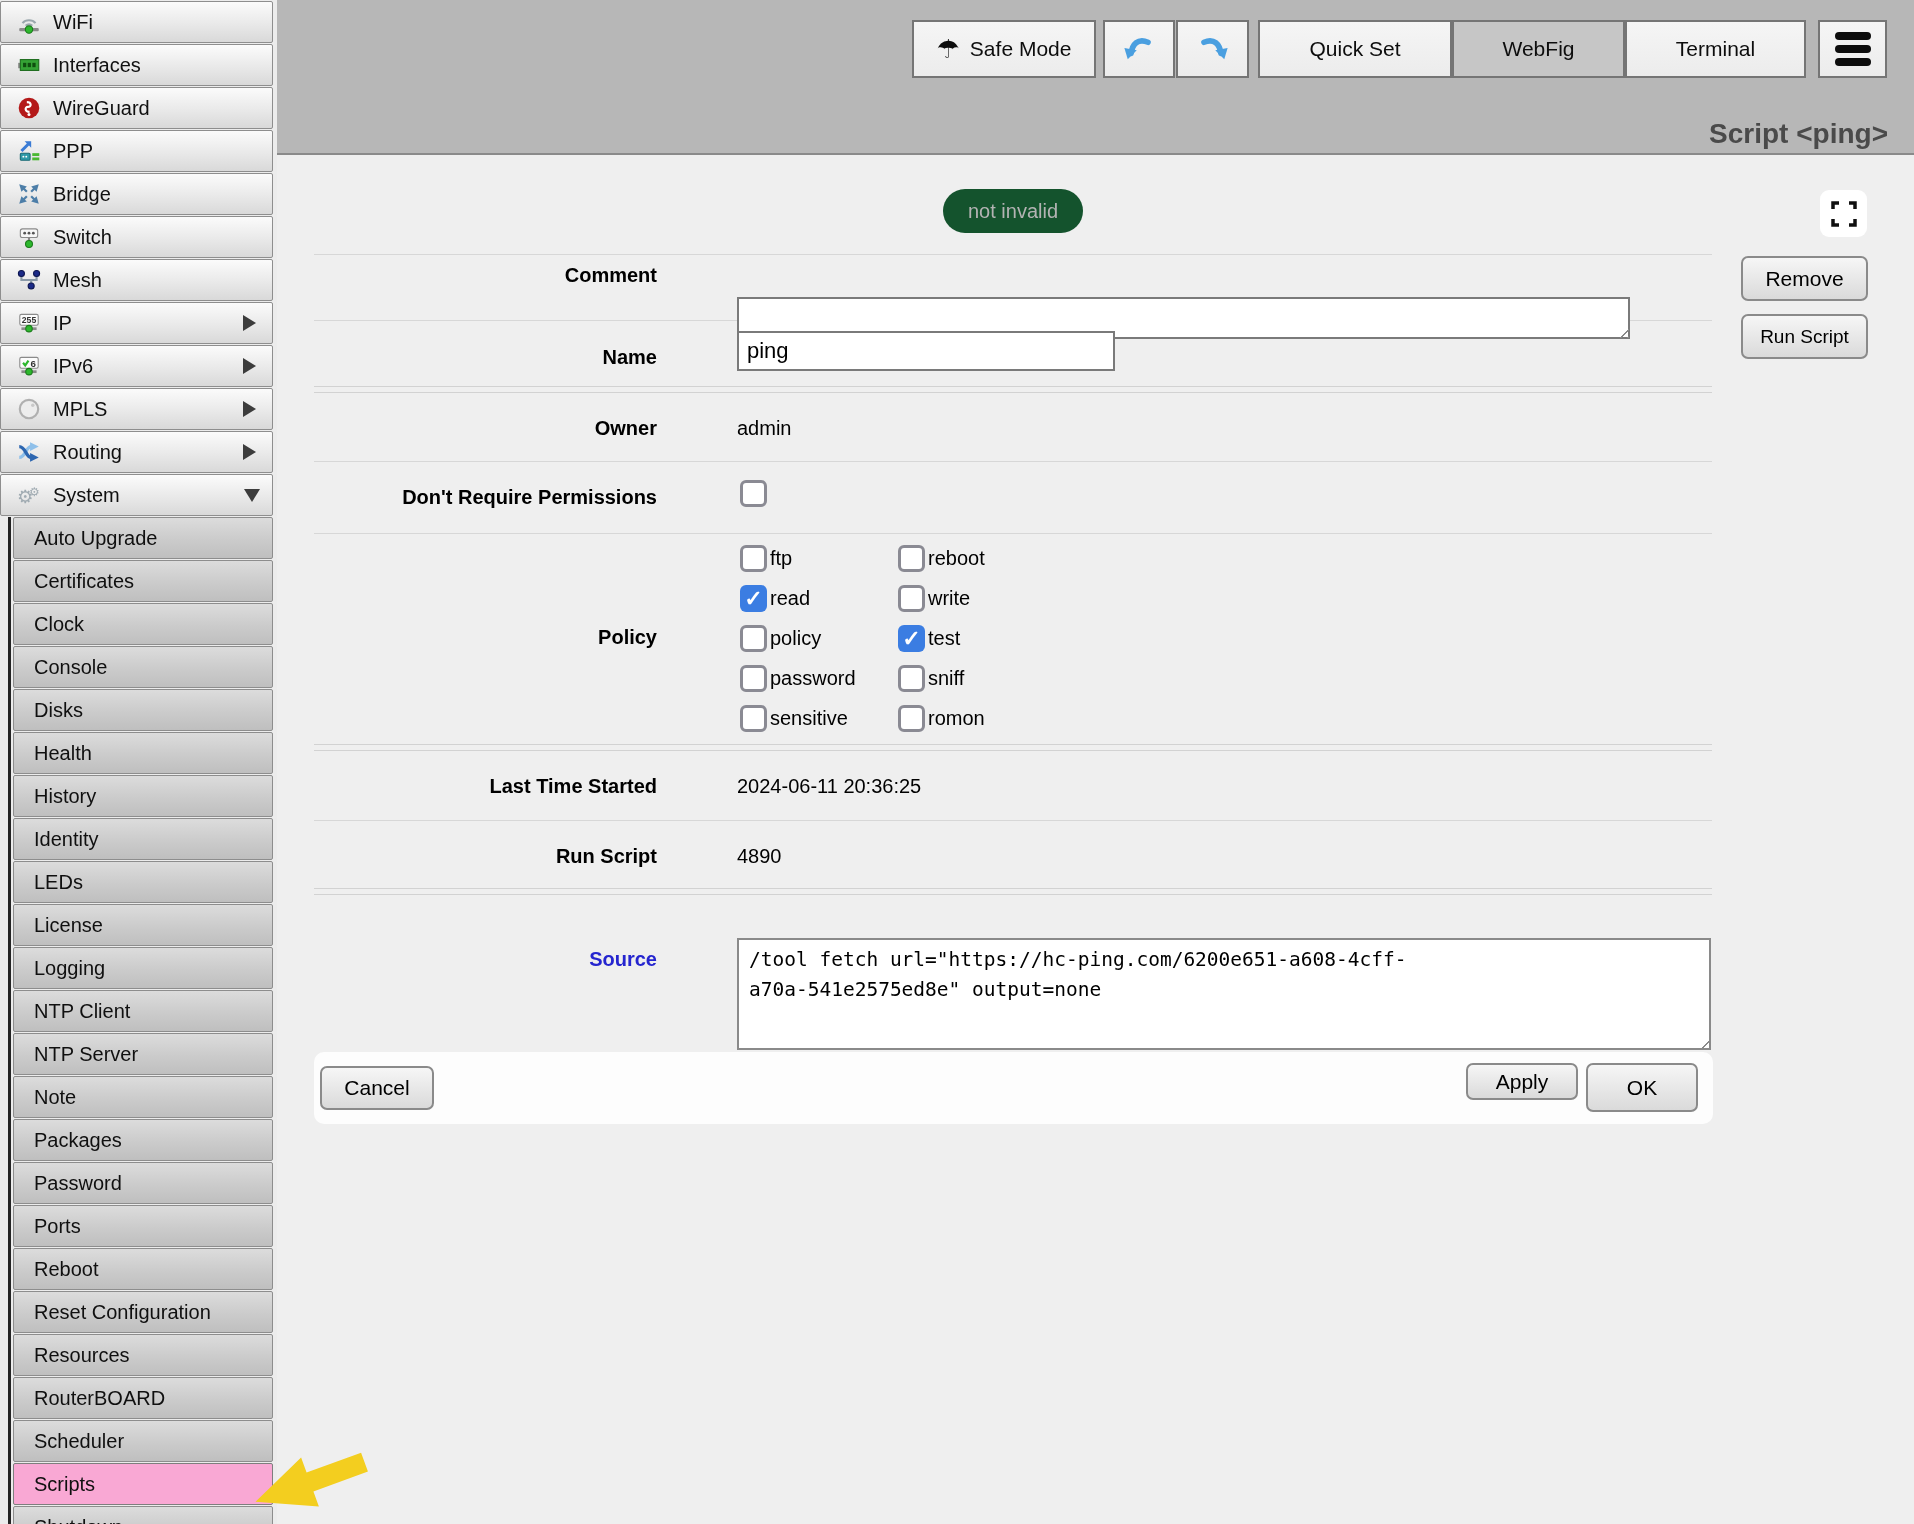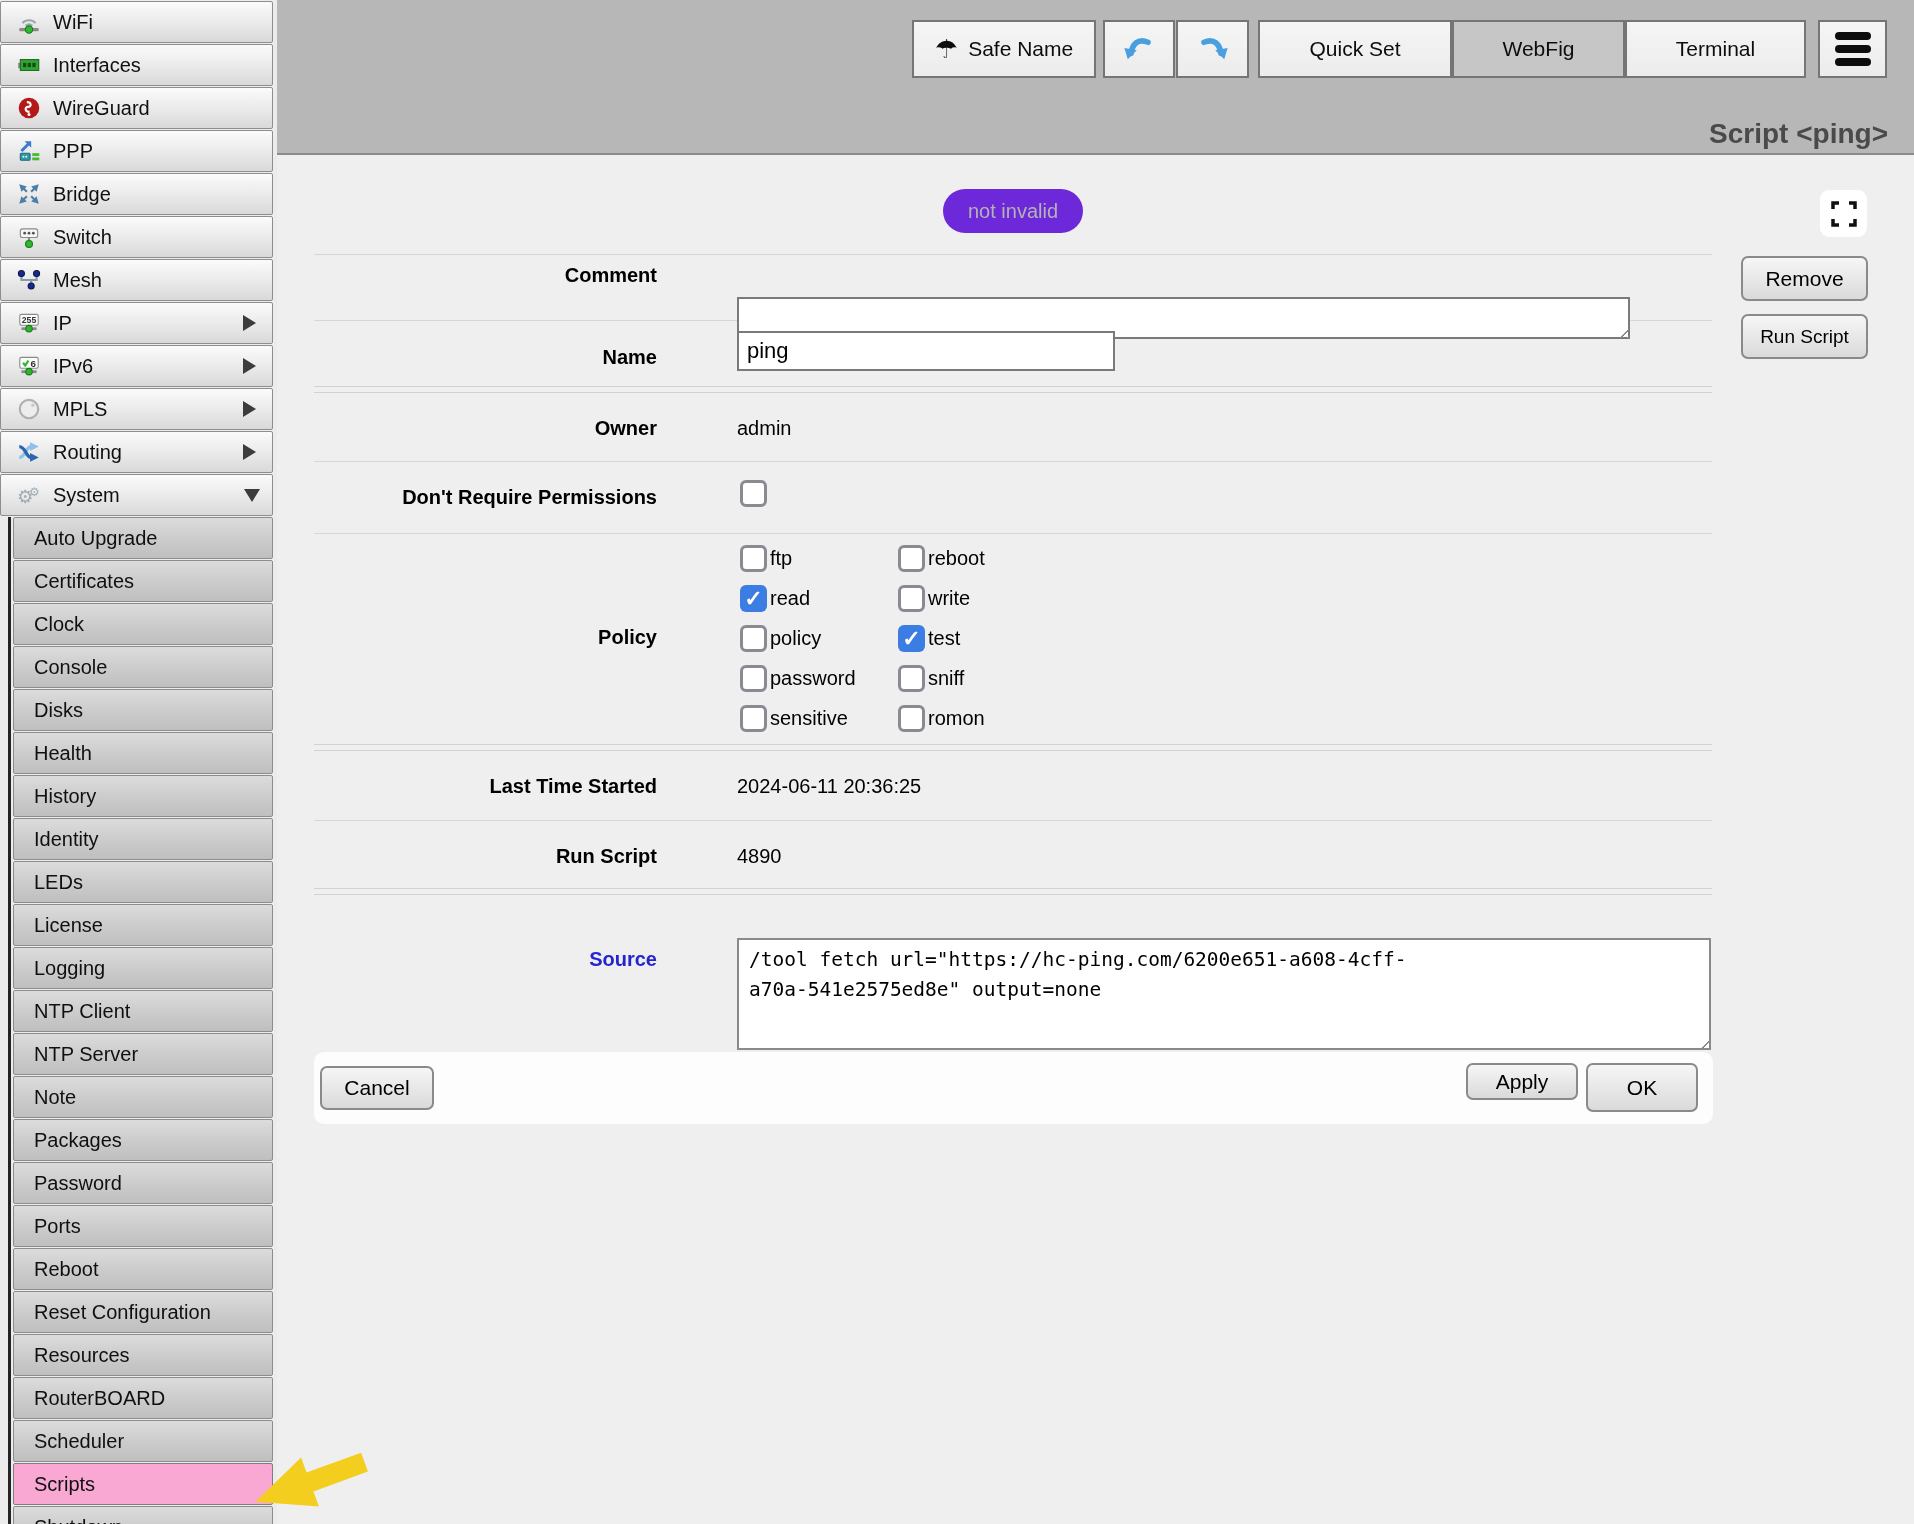--- a/index.html
+++ b/index.html
@@ -50,21 +50,21 @@
   #page-title{
     position:absolute;right:26px;top:118px;font-size:28px;font-weight:bold;color:#4a4a4a;text-align:center;
   }
   .umbrella{font-size:26px;margin-right:10px;line-height:1;}
   .arrow-svg{width:36px;height:36px;}
   #hamburger{flex-direction:column;gap:5px;}
   #hamburger span{display:block;width:36px;height:8px;background:#0d0d0d;border-radius:4px;}
   
   .pill{
     position:absolute;left:943px;top:189px;width:140px;height:44px;border-radius:22px;
-    background:#6d28d9;color:#b3b3b3;font-size:20px;display:flex;align-items:center;justify-content:center;
+    background:#14532d;color:#b3b3b3;font-size:20px;display:flex;align-items:center;justify-content:center;
   }
   #fullscreen-btn{
     position:absolute;left:1820px;top:190px;width:47px;height:47px;border-radius:9px;
     background:#ffffff;display:flex;align-items:center;justify-content:center;cursor:pointer;
   }
   .sep{position:absolute;left:314px;width:1398px;height:1px;background:#d7d7d7;}
   .sep.double{height:5px;background:transparent;border-top:1px solid #d2d2d2;border-bottom:1px solid #d2d2d2;}
   .flabel{
     position:absolute;left:314px;width:343px;text-align:right;
     font-size:20px;font-weight:bold;color:#000;white-space:nowrap;
@@ -337,21 +337,21 @@
       </div>
       <div class="sub-item">
         <span>Shutdown</span>
       </div>
     </div>
 </div>
 
 <div id="header">
   <div class="toolbtn" style="left:635px;width:184px;">
     <span class="umbrella">☂</span>
-    <span>Safe Name</span>
+    <span>Safe Mode</span>
   </div>
   <div class="toolbtn" style="left:826px;width:72px;">
     <svg class="arrow-svg" viewBox="0 0 32 32">
       <path d="M24 10 C15 6 10 12 9 20" fill="none" stroke="#4a9fe0" stroke-width="5" stroke-linecap="round"></path>
       <polygon points="3,15 14,17 6,25" fill="#4a9fe0"></polygon>
     </svg>
   </div>
   <div class="toolbtn" style="left:899px;width:73px;">
     <svg class="arrow-svg" viewBox="0 0 32 32">
       <path d="M8 10 C17 6 22 12 23 20" fill="none" stroke="#4a9fe0" stroke-width="5" stroke-linecap="round"></path>

